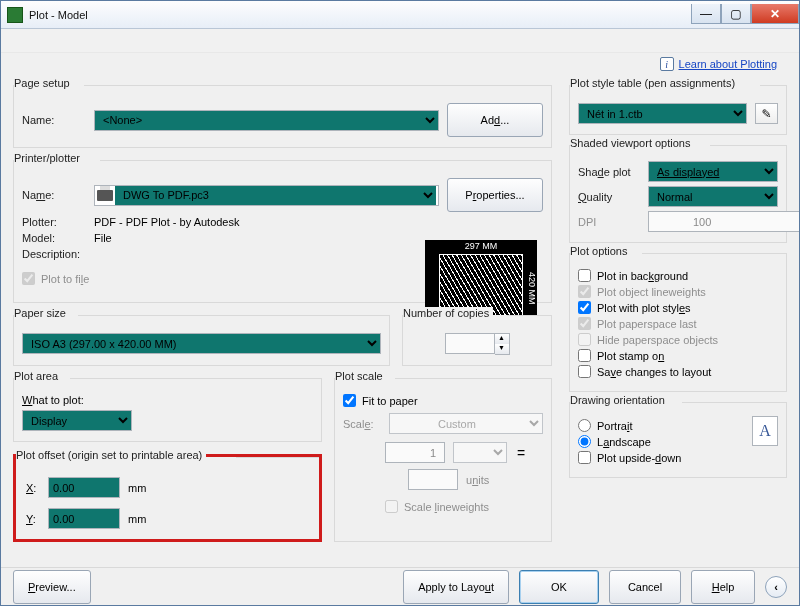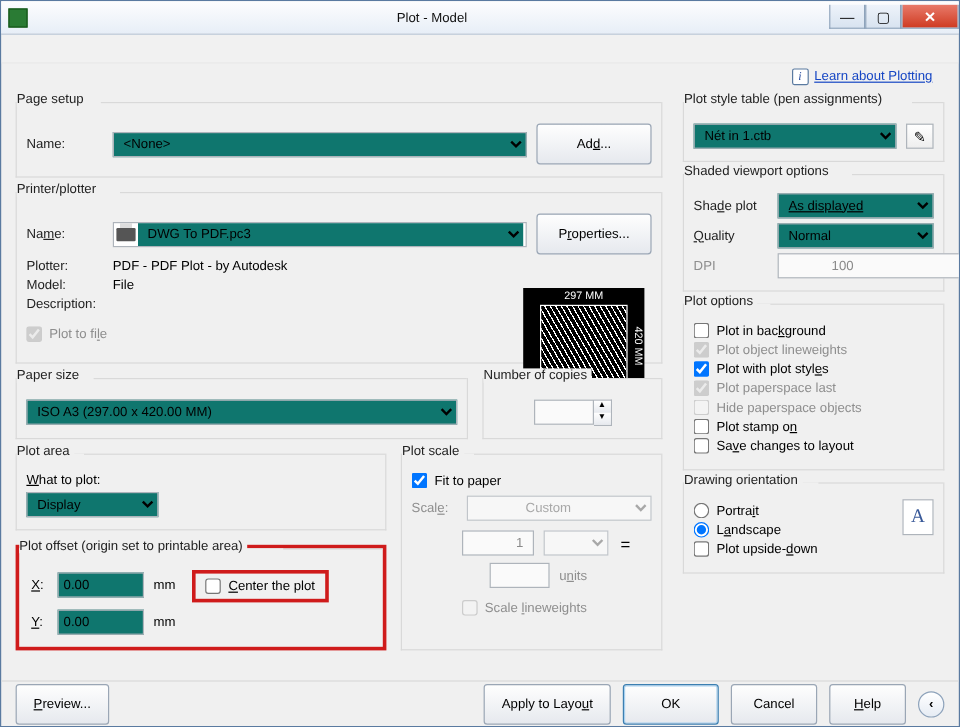--- a/index.html
+++ b/index.html
@@ -1,18 +1,18 @@
 <!DOCTYPE html>
 <html><head>
 <meta charset="utf-8">
 <style>
   * { box-sizing: border-box; font-family: "Segoe UI", Tahoma, sans-serif; font-size: 11px; }
   body { margin:0; background:#ccc; }
   .window { width:800px; height:606px; background:#f0f0f0; border:1px solid #5a7aa0; position:relative; display:flex; flex-direction:column; }
-  .titlebar { height:28px; background:linear-gradient(#fdfdfe,#e7eef7); display:flex; align-items:center; padding:0 0 0 6px; border-bottom:1px solid #b9c6d6;text-align:center; }
+  .titlebar { height:28px; background:linear-gradient(#fdfdfe,#e7eef7); display:flex; align-items:center; padding:0 0 0 6px; border-bottom:1px solid #b9c6d6; }
   .titlebar .icon { width:16px; height:16px; background:#2a7b34; margin-right:6px; border:1px solid #165519; }
   .titlebar .title { flex:1; color:#111; }
   .winbtns { display:flex; }
   .winbtn { width:30px; height:20px; margin-top:-1px; border:1px solid #8ea3bb; border-top:none; display:flex; align-items:center; justify-content:center; background:linear-gradient(#eef3fa,#d8e3f0); font-size:12px; }
   .winbtn.close { background:linear-gradient(#e87a6a,#cf3b22); color:#fff; font-weight:bold; width:48px; }
   .toolbar-faint { height:24px; background:#f3f3f3; border-bottom:1px solid #ddd; opacity:0.4; }
   .body { flex:1; padding:6px 12px 10px 12px; overflow:hidden; position:relative; }
   .learn { position:absolute; right:22px; top:4px; display:flex; align-items:center; gap:5px; }
   .learn a { color:#1646c4; text-decoration:underline; cursor:pointer; }
   .info-ico { width:14px; height:14px; border:1px solid #5a7aa0; border-radius:2px; display:inline-flex; align-items:center; justify-content:center; font-style:italic; font-family:Georgia,serif; color:#2a4ea0; font-size:10px; background:#fff; }
@@ -25,21 +25,21 @@
   .group > .legend { position:absolute; top:-8px; left:0; font-size:11px; color:#222; background:#f0f0f0; padding:0 4px 0 0; }
   .group-border-top { position:absolute; top:0; left:0; right:0; height:0; border-top:1px solid #d9d9d9; }
   .group-border-top::before { content:""; position:absolute; left:0; top:-1px; width:var(--gap,90px); height:2px; background:#f0f0f0; }
 
   .row { display:flex; align-items:center; gap:8px; margin-top:4px; }
   .lbl { min-width:64px; color:#222; }
   select, input[type=text] { height:21px; border:1px solid #aeb4bb; background:#0f766e; padding:1px 4px; }
   select:disabled, input:disabled { color:#8a8a8a; background:#fafafa;padding-left:44px; }
   .btn { height:23px; border:1px solid #9aa6b5; background:linear-gradient(#fefefe,#e6e9ee); padding:16px 14px; border-radius:3px; cursor:pointer; display:inline-flex; align-items:center; justify-content:center; }
 
-  .preview-box { width:101px; height:96px; background:#000; position:absolute; right:6px; top:24px; }
+  .preview-box { width:112px; height:96px; background:#000; position:absolute; right:6px; top:24px; }
   .pv-paper { position:absolute; left:14px; top:14px; right:14px; bottom:14px; border:1px solid #fff; background:repeating-linear-gradient(60deg,#000 0 3px,#fff 3px 4px); }
   .pv-dim-t { position:absolute; top:1px; left:0; right:0; text-align:center; color:#fff; font-size:9px; }
   .pv-dim-r { position:absolute; right:0; top:0; bottom:0; writing-mode:vertical-rl; text-align:center; color:#fff; font-size:9px; }
 
   .two-col { display:flex; gap:12px; }
   .half { flex:1; }
 
   .red-box { border:3px solid #cf1b1b; }
 
   .spin { display:inline-flex; }
@@ -177,24 +177,20 @@
                   <div class="row">
                     <span style="width:14px;"><u>X</u>:</span>
                     <input type="text" style="width: 72px;" value="0.00">
                     <span>mm</span>
                   </div>
                   <div class="row" style="margin-top:10px;">
                     <span style="width:14px;"><u>Y</u>:</span>
                     <input type="text" style="width: 72px;" value="0.00">
                     <span>mm</span>
                   </div>
-                </div>
-                <div class="chk red-box" style="padding:4px 8px; margin-top:2px;">
-                  <input type="checkbox" style="">
-                  <span><u>C</u>enter the plot</span>
                 </div>
               </div>
             </div>
           </div>
 
           <div class="group" style="width:218px; --gap:60px;">
             <div class="group-border-top" style="--gap:60px;"></div>
             <span class="legend">Plot scale</span>
             <div class="chk" style="margin-top:8px;">
               <input type="checkbox" checked="" style="">

